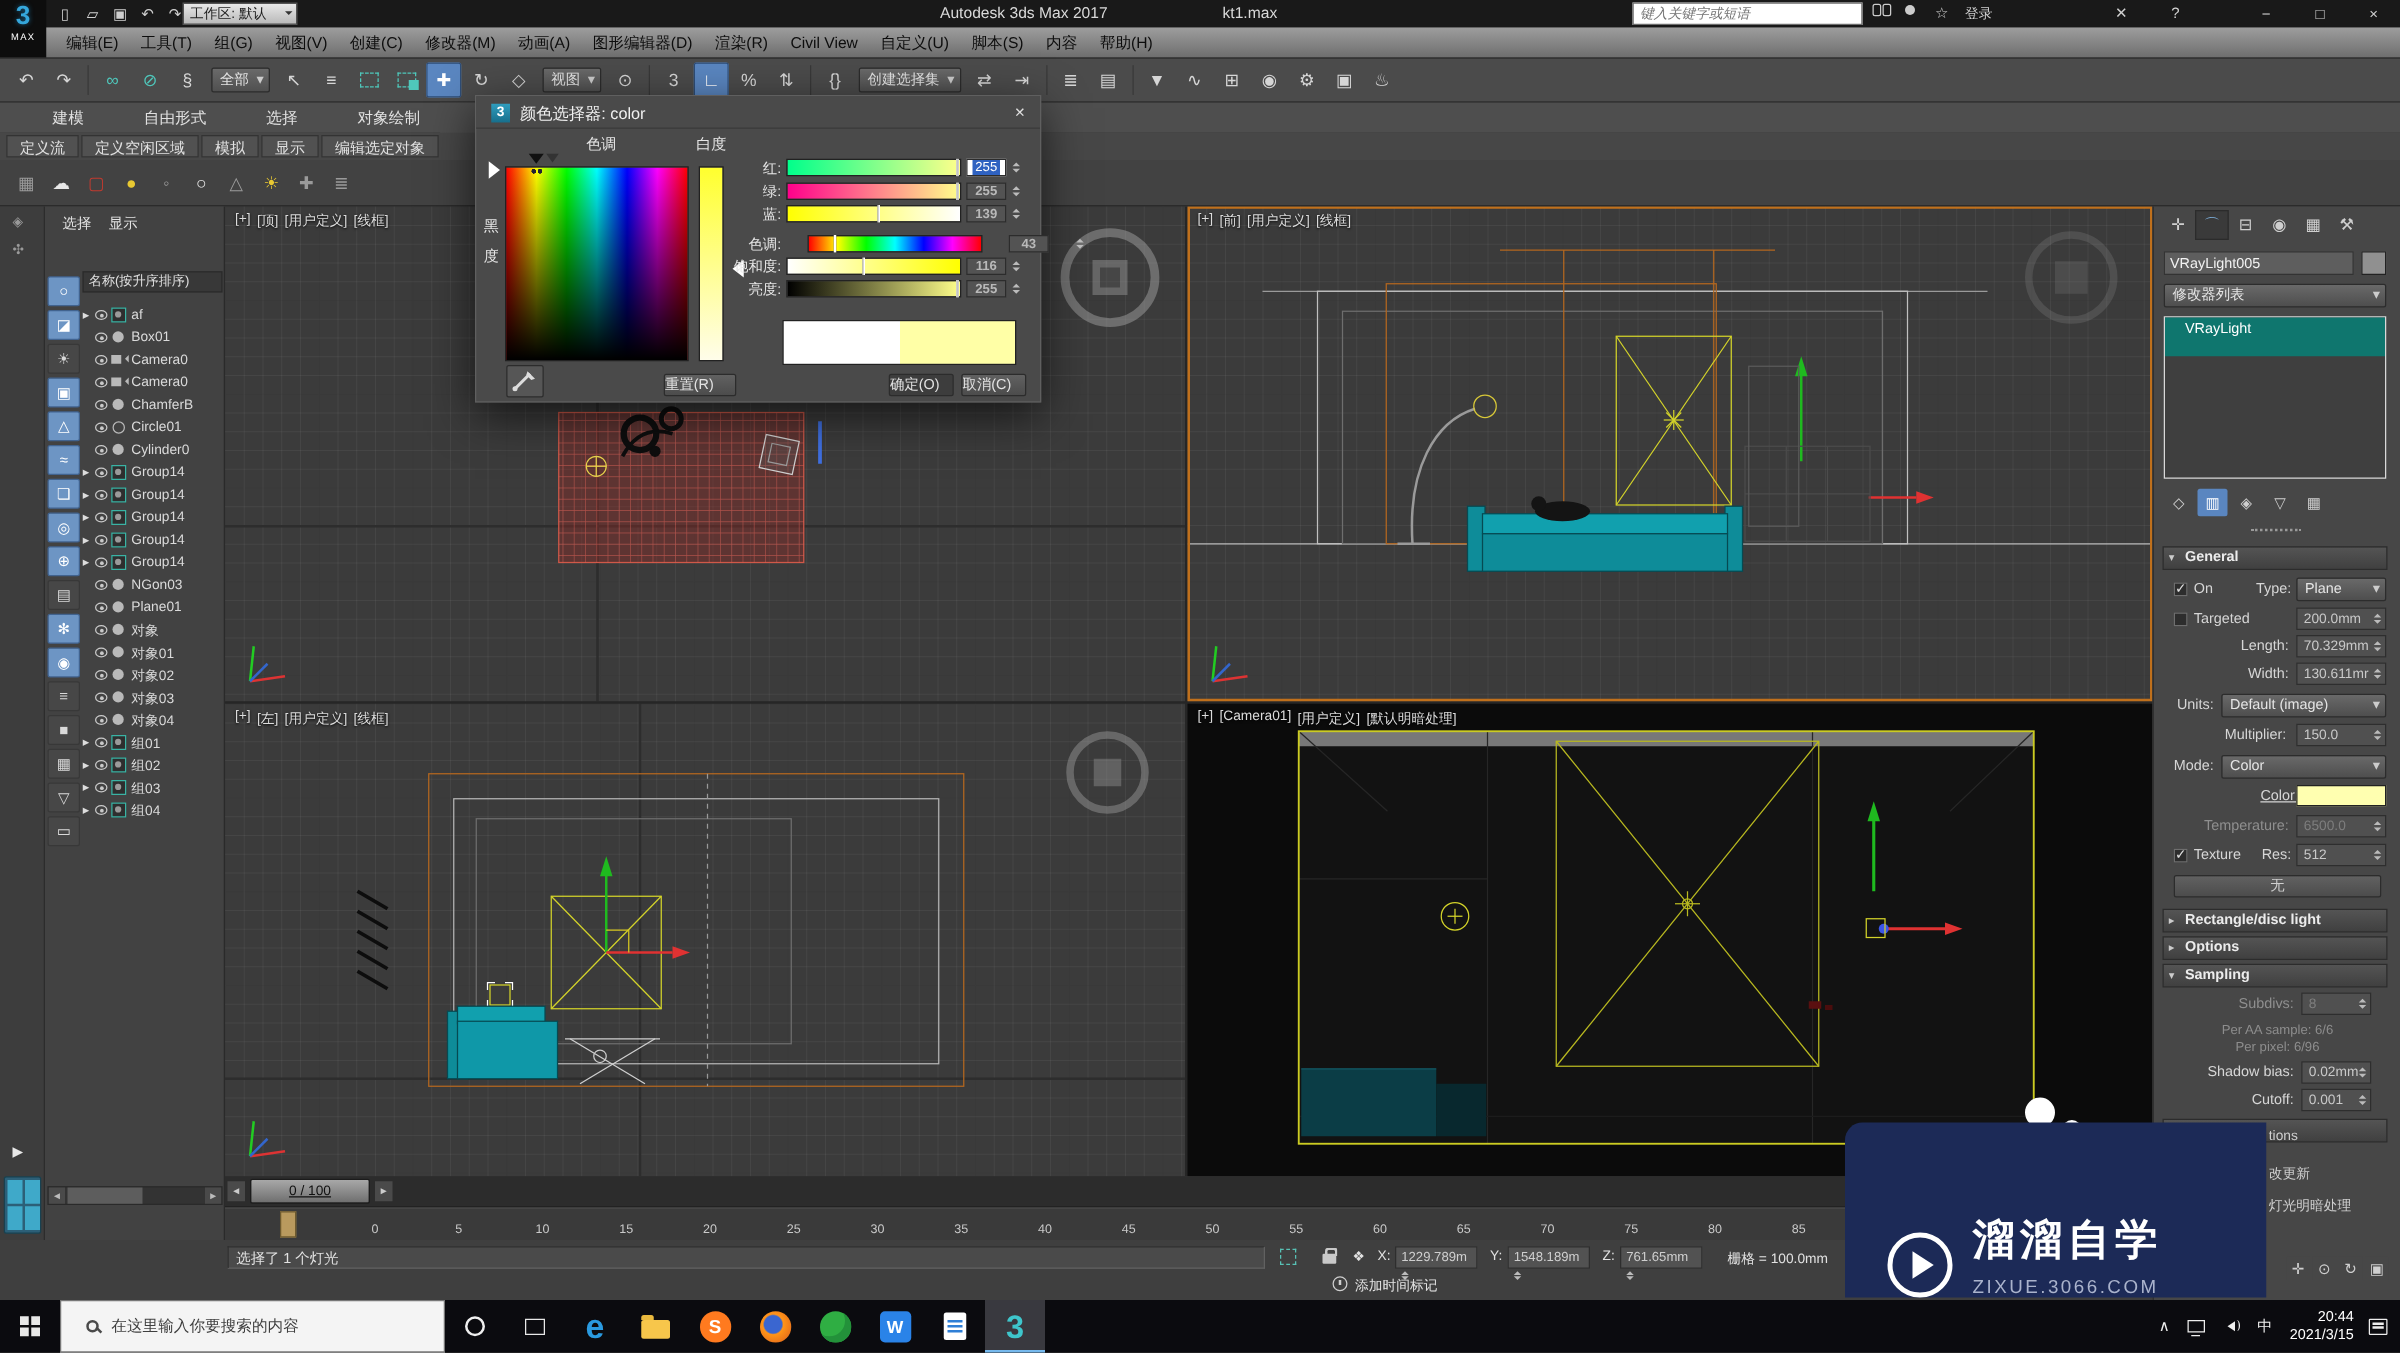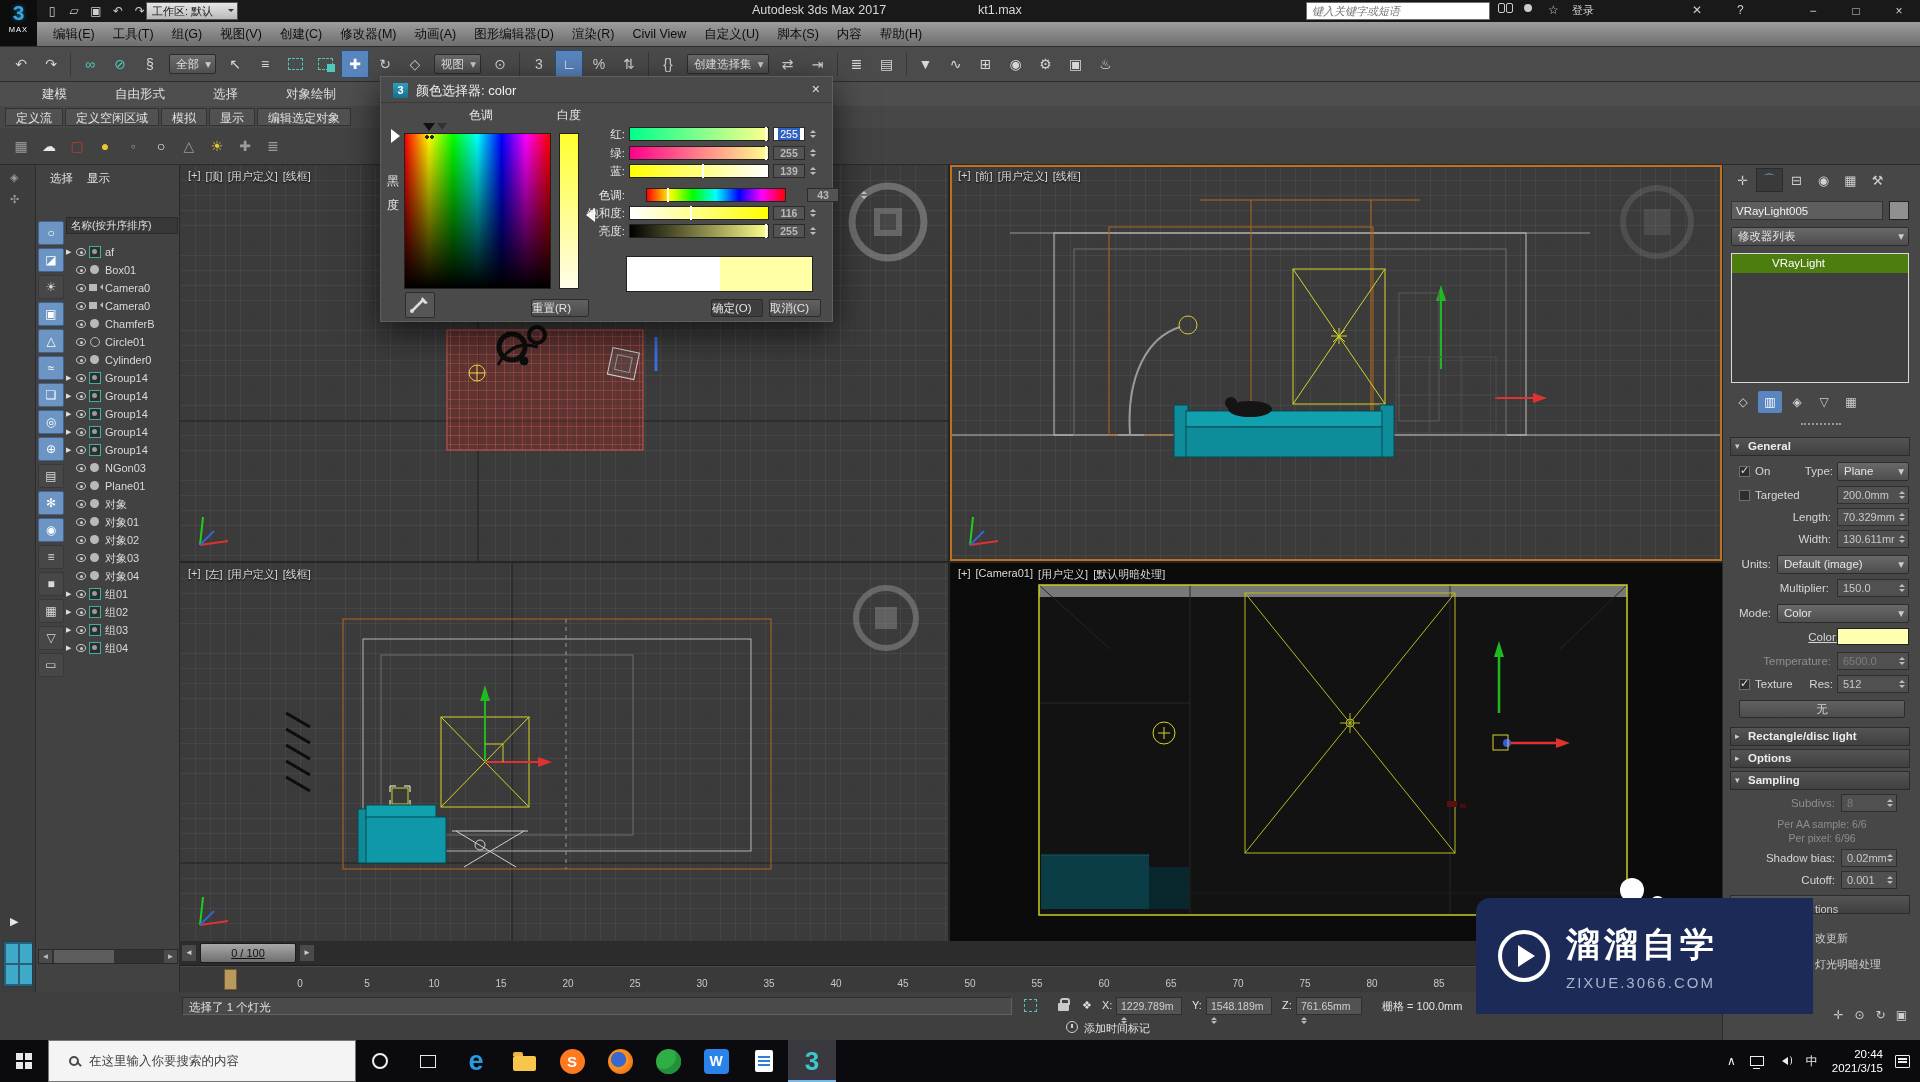--- a/index.html
+++ b/index.html
@@ -98,21 +98,21 @@
   #ptabs{position:absolute;left:6px;top:3px;display:flex;}
   .ptab{width:27px;height:24px;display:flex;align-items:center;justify-content:center;color:#cfcfcf;font-size:13px;}
   .ptab.on{background:#3a3a3a;box-shadow:inset 0 0 0 1px #2b2b2b;color:#7fb2e0;}
   #pname{position:absolute;left:8px;top:36px;width:152px;height:19px;background:#5e5e5e;border:1px solid #333;
     color:#f2f2f2;font-size:11.5px;padding:0 4px;}
   #pswatch{position:absolute;left:166px;top:36px;width:20px;height:19px;background:#909090;border:1px solid #222;}
   .dd{position:relative;background:linear-gradient(#696969,#4e4e4e);border:1px solid #2c2c2c;color:#e5e5e5;
     font-size:11.5px;line-height:17px;padding:0 16px 0 6px;border-radius:2px;white-space:nowrap;overflow:hidden;}
   .dd::after{content:"▾";position:absolute;right:4px;top:0;color:#ccc;}
   #pstack{position:absolute;left:8px;top:88px;width:178px;height:130px;background:#3f3f3f;border:1px solid #d9d9d9;}
-  #pstack .sel{height:19px;background:#4d7c0f;color:#fff;font-size:11.5px;line-height:19px;padding-left:40px;}
+  #pstack .sel{height:31px;background:#0f766e;color:#fff;font-size:11.5px;line-height:19px;padding-left:16px;}
   #stacktools{position:absolute;left:8px;top:226px;display:flex;}
   .stb{width:24px;height:22px;margin-right:3px;display:flex;align-items:center;justify-content:center;color:#cfcfcf;font-size:12px;}
   .stb.on{background:#5a86c0;border-radius:2px;color:#fff;}
   #pdots{position:absolute;left:78px;top:258px;width:40px;height:3px;border-top:2px dotted #9a9a9a;}
   .ro{position:absolute;left:7px;width:180px;height:19px;background:linear-gradient(#545454,#404040);border:1px solid #2c2c2c;
     color:#ececec;font-size:11.5px;font-weight:bold;line-height:17px;padding-left:17px;}
   .ro::before{content:"▾";position:absolute;left:4px;top:0;font-size:9px;color:#ccc;}
   .ro.col::before{content:"▸";}
   .plab{position:absolute;color:#d6d6d6;font-size:11.5px;text-align:right;}
   .plab.dim{color:#8f8f8f;}
@@ -191,22 +191,22 @@
   .sl-row.sel .sl-val{background:#fff;}
   .sl-row.sel .sl-val b{background:#2f62c1;color:#fff;font-weight:normal;padding:0 2px;}
   .sl-spin{position:relative;width:12px;height:14px;margin-left:2px;flex:none;top:0;right:0;}
   #dlg-swatch{position:absolute;left:245px;top:179px;width:187px;height:36px;border:1px solid #222;display:flex;}
   #dlg-swatch .oldc{width:50%;height:100%;}
   #dlg-swatch .newc{width:50%;height:100%;}
   #dlg-dropper{position:absolute;left:24px;top:215px;width:30px;height:26px;background:#565656;border:1px solid #2c2c2c;border-radius:2px;}
   .dlg-btn{position:absolute;top:222px;height:18px;background:linear-gradient(#616161,#4c4c4c);border:1px solid #2c2c2c;
     color:#e3e3e3;font-size:11.5px;text-align:left;line-height:16px;border-radius:2px;}
   
-  #watermark{position:absolute;left:1476px;top:898px;width:337px;height:116px;background:#1c2a57;border-radius:14px 0 0 0;z-index:200;
-    display:flex;align-items:center;padding-left:22px;}
+  #watermark{position:absolute;left:1476px;top:898px;width:337px;height:140px;background:#1c2a57;border-radius:14px 0 0 0;z-index:200;
+    display:flex;align-items:flex-end;padding-left:34px;}
   #wm-logo{width:52px;height:52px;border:4px solid #fff;border-radius:50%;position:relative;flex:none;}
   #wm-logo::after{content:"";position:absolute;left:16px;top:11px;border:11px solid transparent;border-left:17px solid #fff;}
   #wm-txt{margin-left:16px;}
   #wm-brand{color:#fff;font-size:34px;font-weight:bold;letter-spacing:4px;}
   #wm-url{color:#aab3cc;font-size:15px;letter-spacing:2px;margin-top:6px;text-transform:uppercase;}
   .wm-dot{position:absolute;border-radius:50%;background:#fff;z-index:199;}
   
   #taskbar{position:absolute;left:0;top:1040px;width:1920px;height:42px;background:#0b0b0f;z-index:300;display:flex;align-items:center;}
   #startbtn{width:48px;height:42px;display:flex;align-items:center;justify-content:center;}
   .winlogo{width:16px;height:16px;display:grid;grid-template-columns:7px 7px;grid-template-rows:7px 7px;gap:1.5px;}

